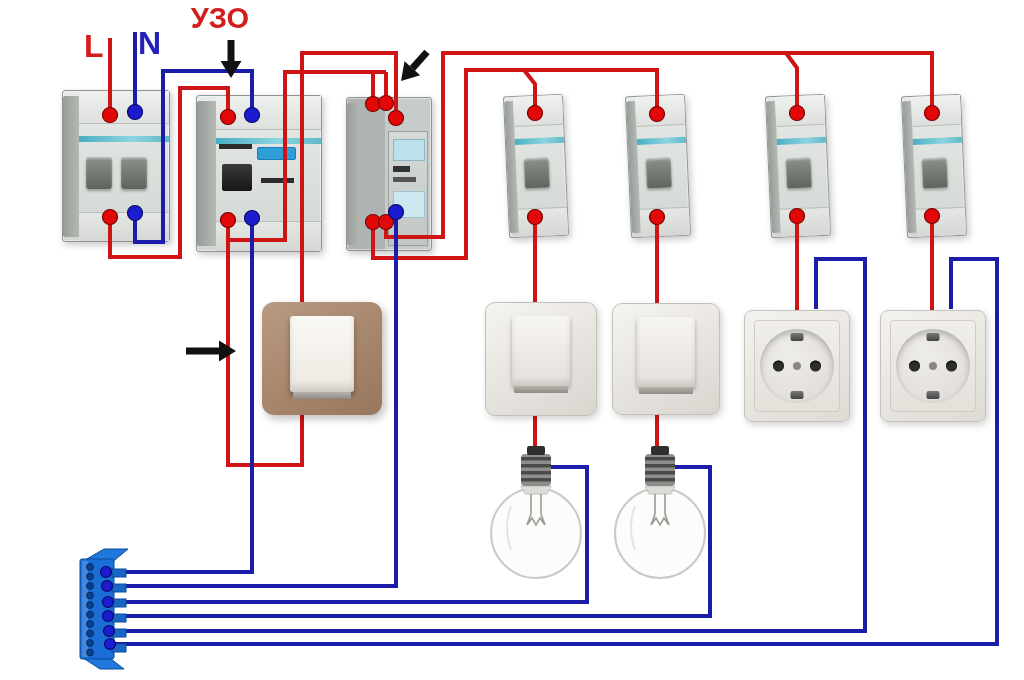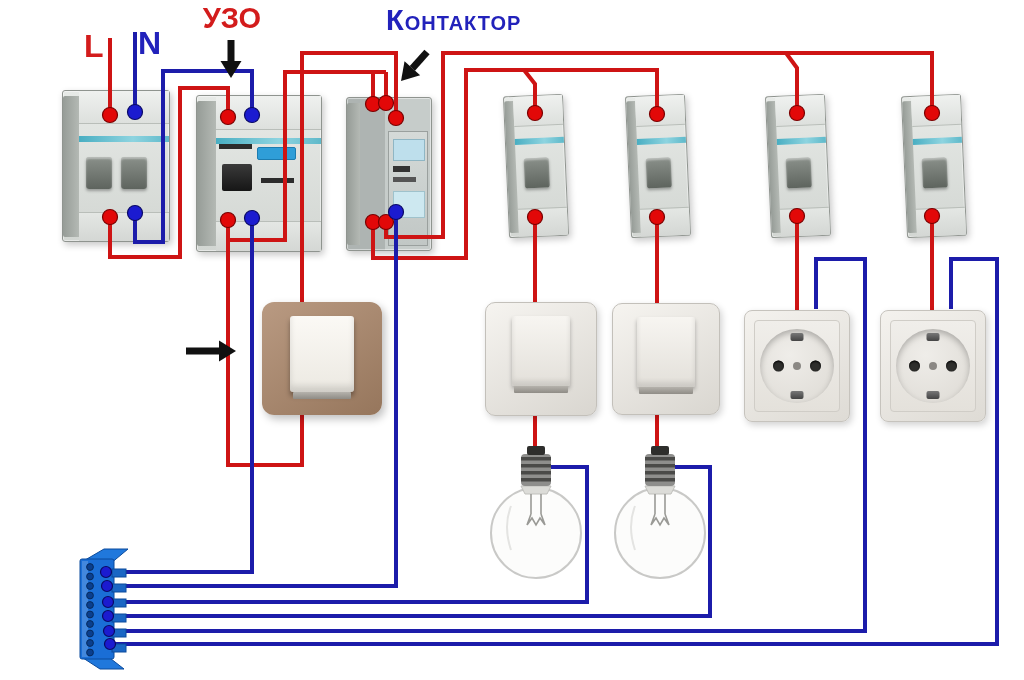--- a/index.html
+++ b/index.html
@@ -91,21 +91,21 @@
   .gtop{top:4px;} .gbot{bottom:4px;}
 
   .bulb{position:absolute;z-index:3;width:110px;height:135px;}
   #dev-bulb1{left:481px;top:446px;} #dev-bulb2{left:605px;top:446px;}
   .tblock{position:absolute;z-index:3;left:70px;top:545px;width:110px;height:126px;}
 
   
   .diagram-label{position:absolute;z-index:5;font-weight:bold;white-space:nowrap;}
   #label-l{left:84px;top:28px;font-size:32px;}
   #label-n{left:138px;top:25px;font-size:32px;}
-  #label-rcd{left:196px;top:2px;width:72px;text-align:center;font-size:29px;}
+  #label-rcd{left:184px;top:2px;width:72px;text-align:center;font-size:29px;}
   #label-contactor{left:386px;top:4px;font-size:29px;font-variant:small-caps;letter-spacing:1px;}
   #label-master{left:22px;top:326px;width:186px;text-align:center;font-size:25px;line-height:1.1;
        font-variant:small-caps;white-space:normal;}
 </style>
 </head>
 <body>
 
 <div id="canvas">
 
   <svg id="wire-layer" class="layer">
@@ -313,15 +313,14 @@
       <polygon points="231,78 220.5,61 241.5,61" fill="#111111"></polygon>
       <line x1="427" y1="52" x2="412.3482652677844" y2="68.34231950900966" stroke="#111111" stroke-width="7"></line>
       <polygon points="401,81 404.5302861409963,61.33309684361338 420.1662443945726,75.35154217440592" fill="#111111"></polygon>
       <line x1="186" y1="351" x2="219" y2="351" stroke="#111111" stroke-width="7"></line>
       <polygon points="236,351 219,361.5 219,340.5" fill="#111111"></polygon>
     </svg>
 
   <div class="diagram-label" id="label-l" style="color: rgb(211, 28, 28);">L</div>
   <div class="diagram-label" id="label-n" style="color: rgb(34, 34, 187);">N</div>
   <div class="diagram-label" id="label-rcd" style="color: rgb(211, 28, 28);">УЗО</div>
-  <div class="diagram-label" id="label-contactor" style="color: rgb(34, 34, 187);">Контактор</div>
 
 </div>
 
 </body></html>

